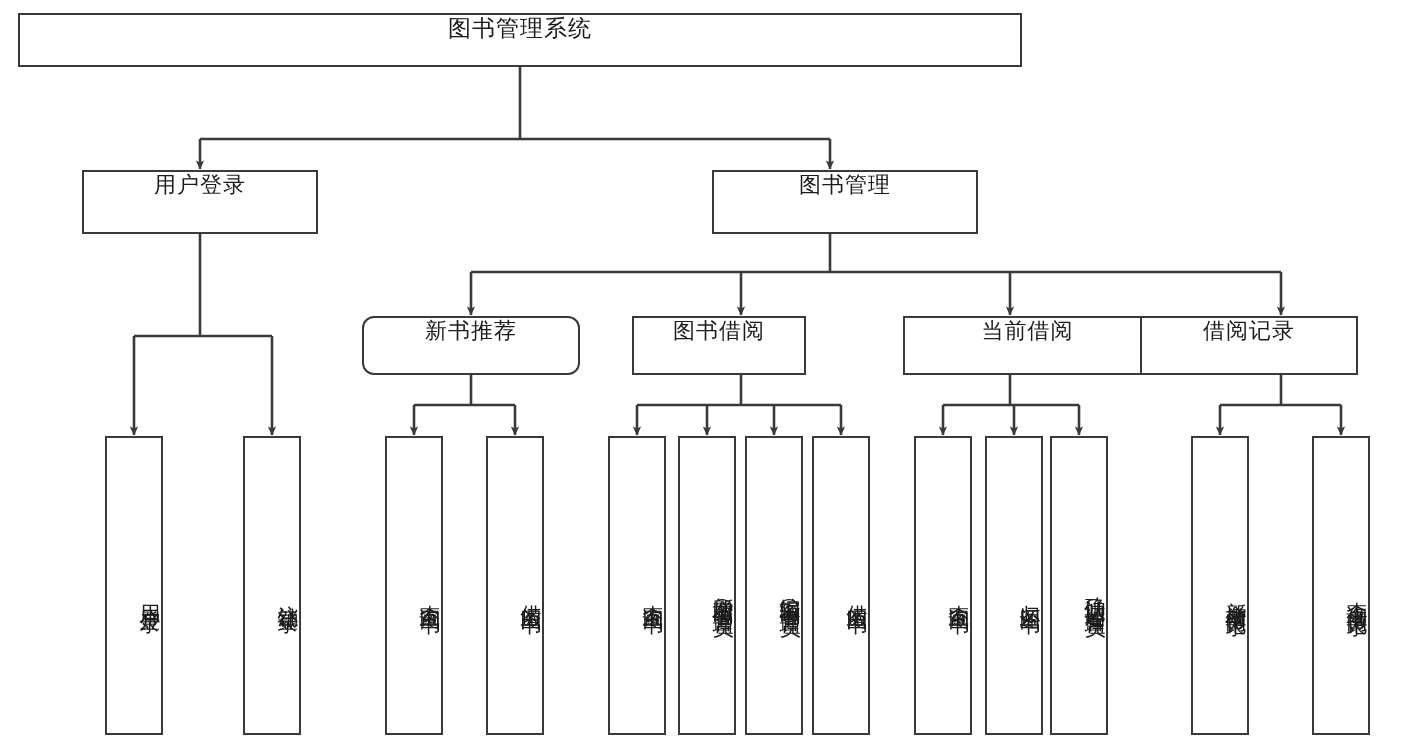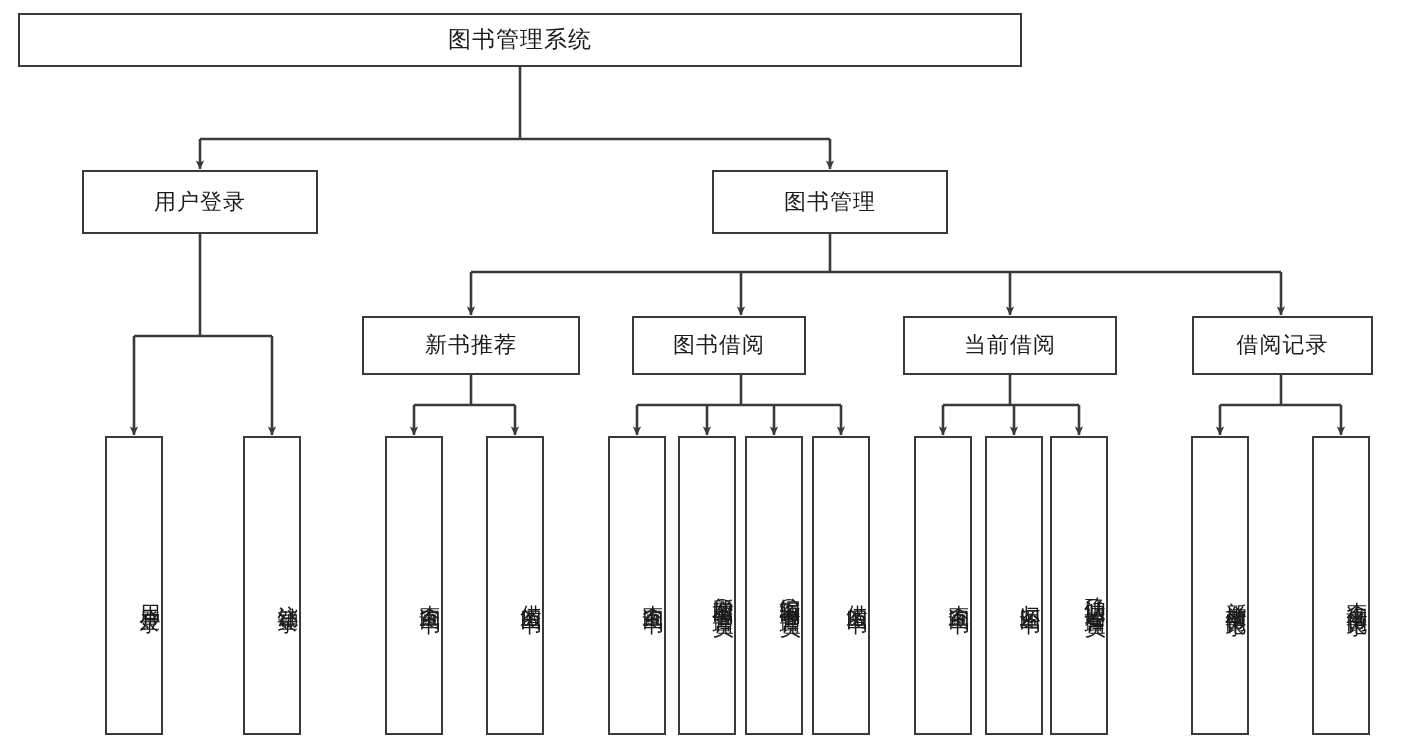--- a/index.html
+++ b/index.html
@@ -16,21 +16,21 @@
     height: 747px;
     background: #ffffff;
     overflow: hidden;
   }
   .node {
     position: absolute;
     box-sizing: border-box;
     border: 2px solid #3a3a3a;
     background: #ffffff;
     display: flex;
-    align-items: center;
+    align-items: flex-start;
     justify-content: center;
     color: #1b1b1b;
     z-index: 2;
   }
   .node.horiz {
     font-size: 22px;
     letter-spacing: 1px;
     line-height: 1.2;
   }
   .node.root {
@@ -116,33 +116,33 @@
         <path d="M1341 405 L1341 435" marker-end="url(#arrow)"></path>
       </g>
   </svg>
   <div id="node-layer">
       <div class="node horiz root" style="left: 18px; top: 13px; width: 1004px; height: 54px;">
         <span class="hlabel">图书管理系统</span>
       </div>
       <div class="node horiz" style="left: 82px; top: 170px; width: 236px; height: 64px;">
         <span class="hlabel">用户登录</span>
       </div>
-      <div class="node horiz" style="left: 712px; top: 170px; width: 236px; height: 64px;">
+      <div class="node horiz" style="left: 712px; top: 170px; width: 266px; height: 64px;">
         <span class="hlabel">图书管理</span>
       </div>
-      <div class="node horiz" style="left: 362px; top: 316px; width: 218px; height: 59px;">
+      <div class="node horiz" style="left: 362px; top: 316px; width: 218px; height: 59px; border-radius: 12px;">
         <span class="hlabel">新书推荐</span>
       </div>
       <div class="node horiz" style="left: 632px; top: 316px; width: 174px; height: 59px;">
         <span class="hlabel">图书借阅</span>
       </div>
-      <div class="node horiz" style="left: 903px; top: 316px; width: 214px; height: 59px;">
+      <div class="node horiz" style="left: 903px; top: 316px; width: 249px; height: 59px;">
         <span class="hlabel">当前借阅</span>
       </div>
-      <div class="node horiz" style="left: 1192px; top: 316px; width: 181px; height: 59px;">
+      <div class="node horiz" style="left: 1140px; top: 316px; width: 218px; height: 59px;">
         <span class="hlabel">借阅记录</span>
       </div>
       <div class="node vert" style="left: 105px; top: 436px; width: 58px; height: 299px;">
         <span class="vlabel">用户登录</span>
       </div>
       <div class="node vert" style="left: 243px; top: 436px; width: 58px; height: 299px;">
         <span class="vlabel">注销登录</span>
       </div>
       <div class="node vert" style="left: 385px; top: 436px; width: 58px; height: 299px;">
         <span class="vlabel">查询图书</span>

